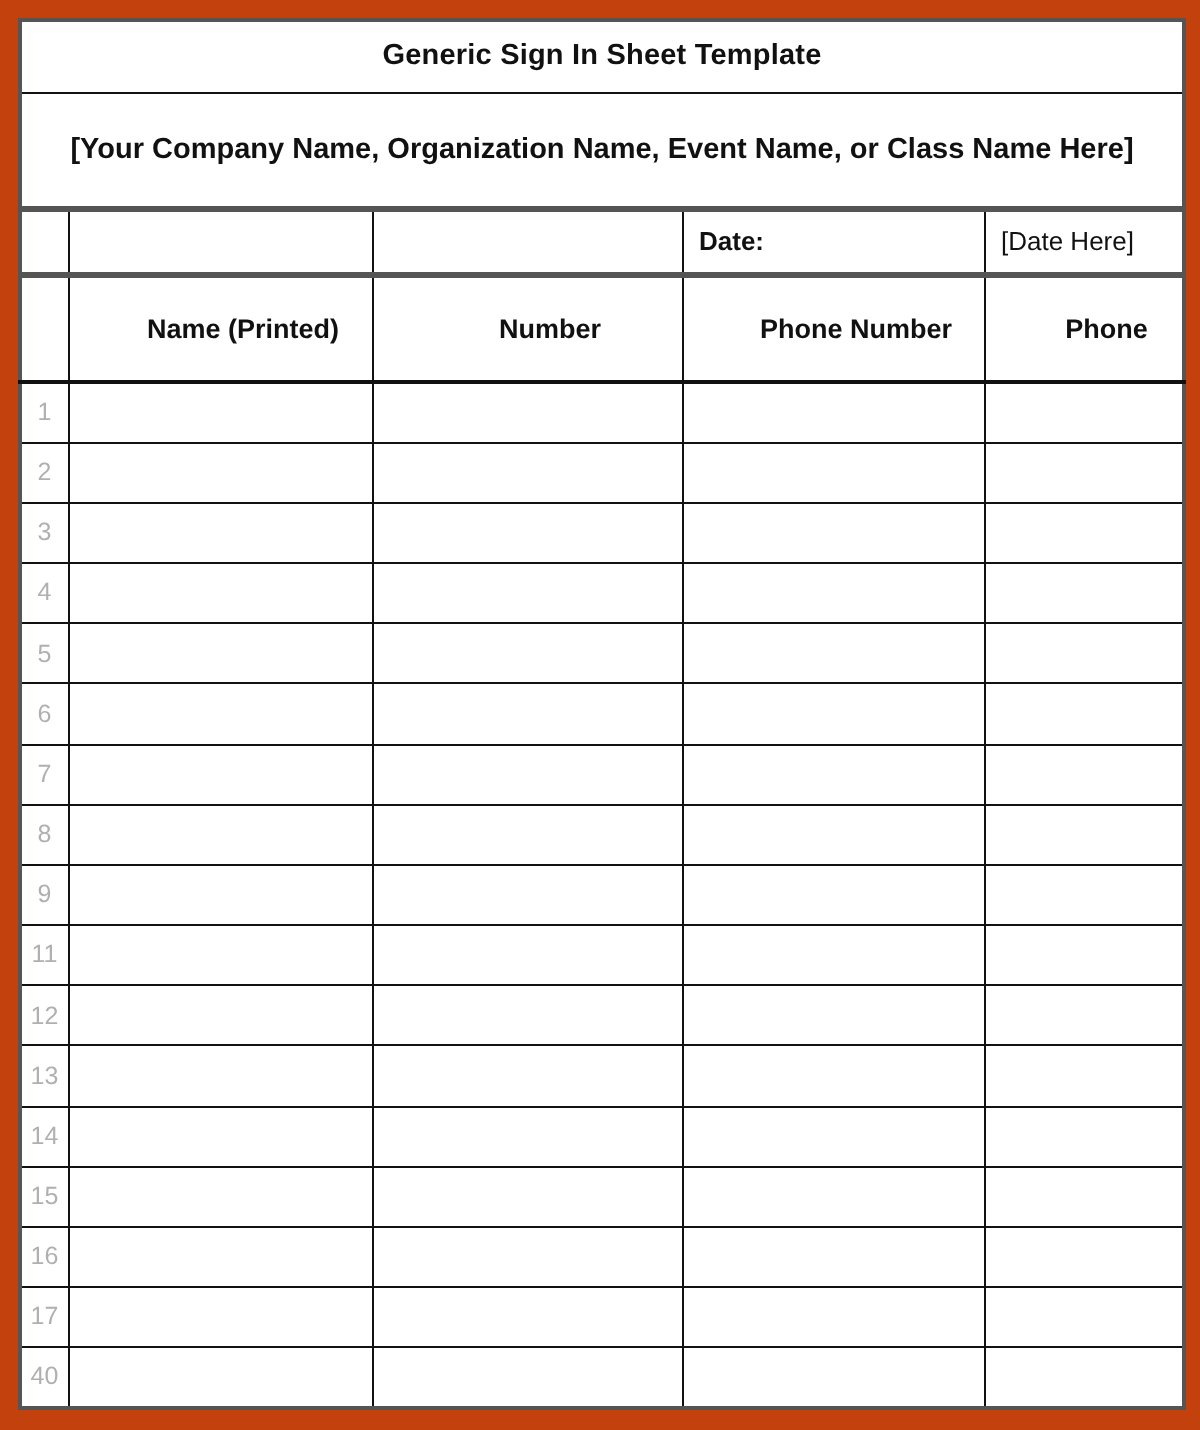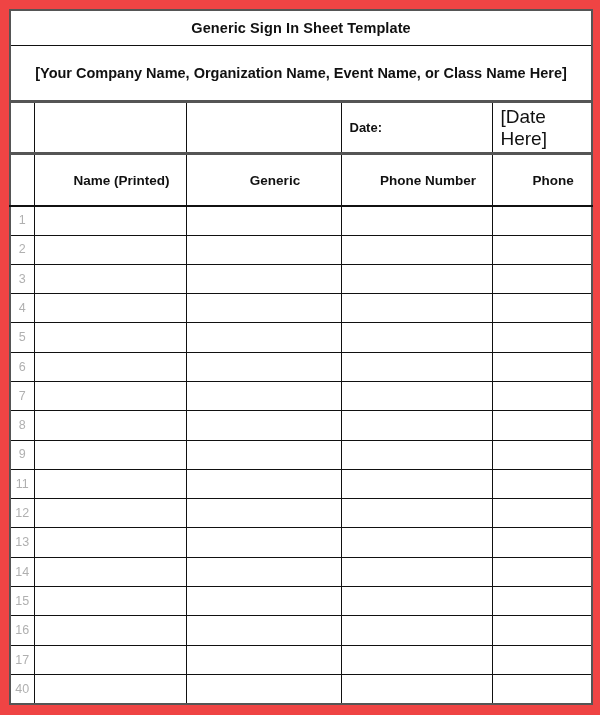--- a/index.html
+++ b/index.html
@@ -11,21 +11,21 @@
     width: 600px;
     height: 715px;
     font-family: "Liberation Sans", sans-serif;
     overflow: hidden;
   }
 
   #page {
     position: relative;
     width: 600px;
     height: 715px;
-    background: #ef4444;
+    background: #c2410c;
     box-sizing: border-box;
     padding: 9px 23px 10px 9px;
   }
 
   
   .sheet {
     width: 100%;
     height: 100%;
     border: 2px solid #555555;
     border-collapse: collapse;
@@ -91,21 +91,21 @@
   tr.date-row td.edge-l { border-left: none; }
   tr.date-row td.edge-r { border-right: none; }
   .date-label {
     font-size: 13px;
     font-weight: bold;
     color: #111111;
     padding-left: 8px;
     display: block;
   }
   .date-value {
-    font-size: 19px;
+    font-size: 13px;
     font-weight: normal;
     color: #111111;
     padding-left: 8px;
     display: block;
   }
 
   
   tr.head-row td {
     height: 47px;
     text-align: center;
@@ -189,21 +189,21 @@
       </tr>
 
       <tr class="head-row">
         <td class="edge-l">
           <span class="head-text"></span>
         </td>
         <td>
           <span class="head-text">Name (Printed)</span>
         </td>
         <td>
-          <span class="head-text">Generic</span>
+          <span class="head-text">Number</span>
         </td>
         <td>
           <span class="head-text">Phone Number</span>
         </td>
         <td class="edge-r">
           <span class="head-text">Phone</span>
         </td>
       </tr>
 
     <tr class="body-row">

